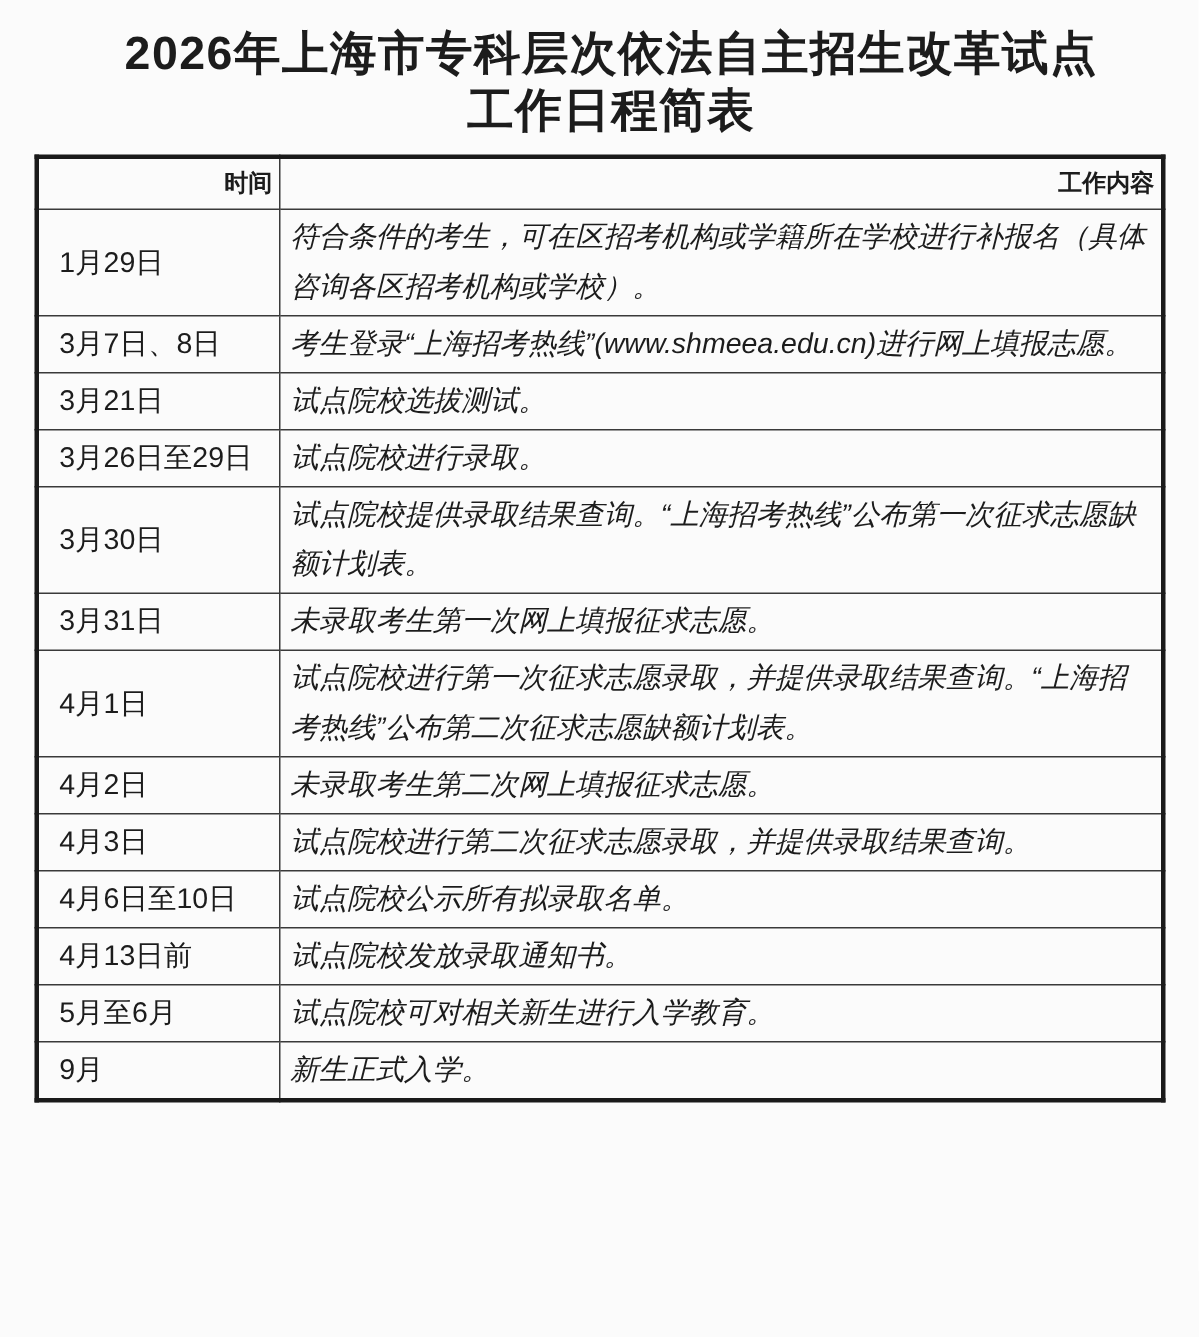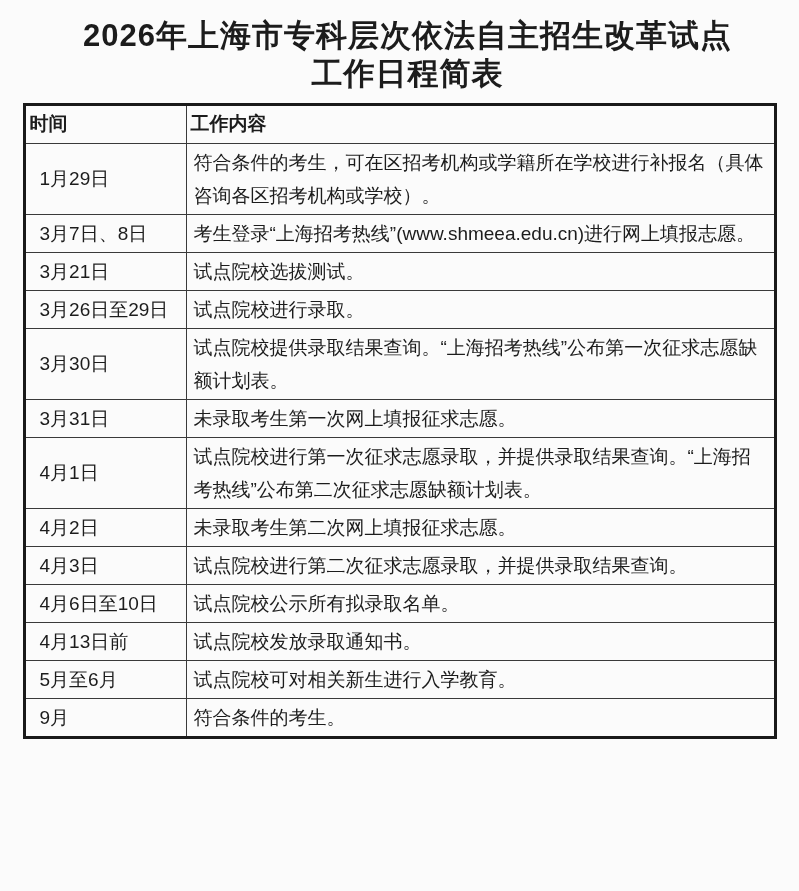--- a/index.html
+++ b/index.html
@@ -36,38 +36,39 @@
     border: 3px solid var(--border-outer, #1a1a1a);
   }
   table.schedule th,
   table.schedule td {
     border: 1.5px solid var(--border-inner, #3a3a3a);
     box-sizing: border-box;
   }
   table.schedule col.col-time { width: 162px; }
 
   table.schedule th {
-    font-size: 19px;
+    font-size: 16px;
     font-weight: 700;
-    text-align: left;
+    text-align: right;
     padding: 7px 4px;
     line-height: 1.2;
   }
   table.schedule td {
     font-size: 19px;
     vertical-align: middle;
     height: 37px;
     line-height: 33px;
   }
   td.time-cell {
     padding: 2px 4px 2px 14px;
     white-space: nowrap;
   }
   td.content-cell {
     padding: 2px 6px 2px 7px;
+    font-style: italic;
   }
 </style>
 </head>
 <body>
 
 <div class="page" style="--bg: #fbfbfb; --text: #1c1c1c; --border-outer: #1a1a1a; --border-inner: #3a3a3a;">
 
   <h1 class="title">
     <span class="title-line">2026年上海市专科层次依法自主招生改革试点</span>
     <span class="title-line">工作日程简表</span>
@@ -143,18 +144,18 @@
   </tr>
 
 
   <tr>
     <td class="time-cell">5月至6月</td>
     <td class="content-cell">试点院校可对相关新生进行入学教育。</td>
   </tr>
 
   <tr>
     <td class="time-cell">9月</td>
-    <td class="content-cell">符合条件的考生。</td>
+    <td class="content-cell">新生正式入学。</td>
   </tr>
 </tbody>
   </table>
 
 </div>
 
 </body></html>

